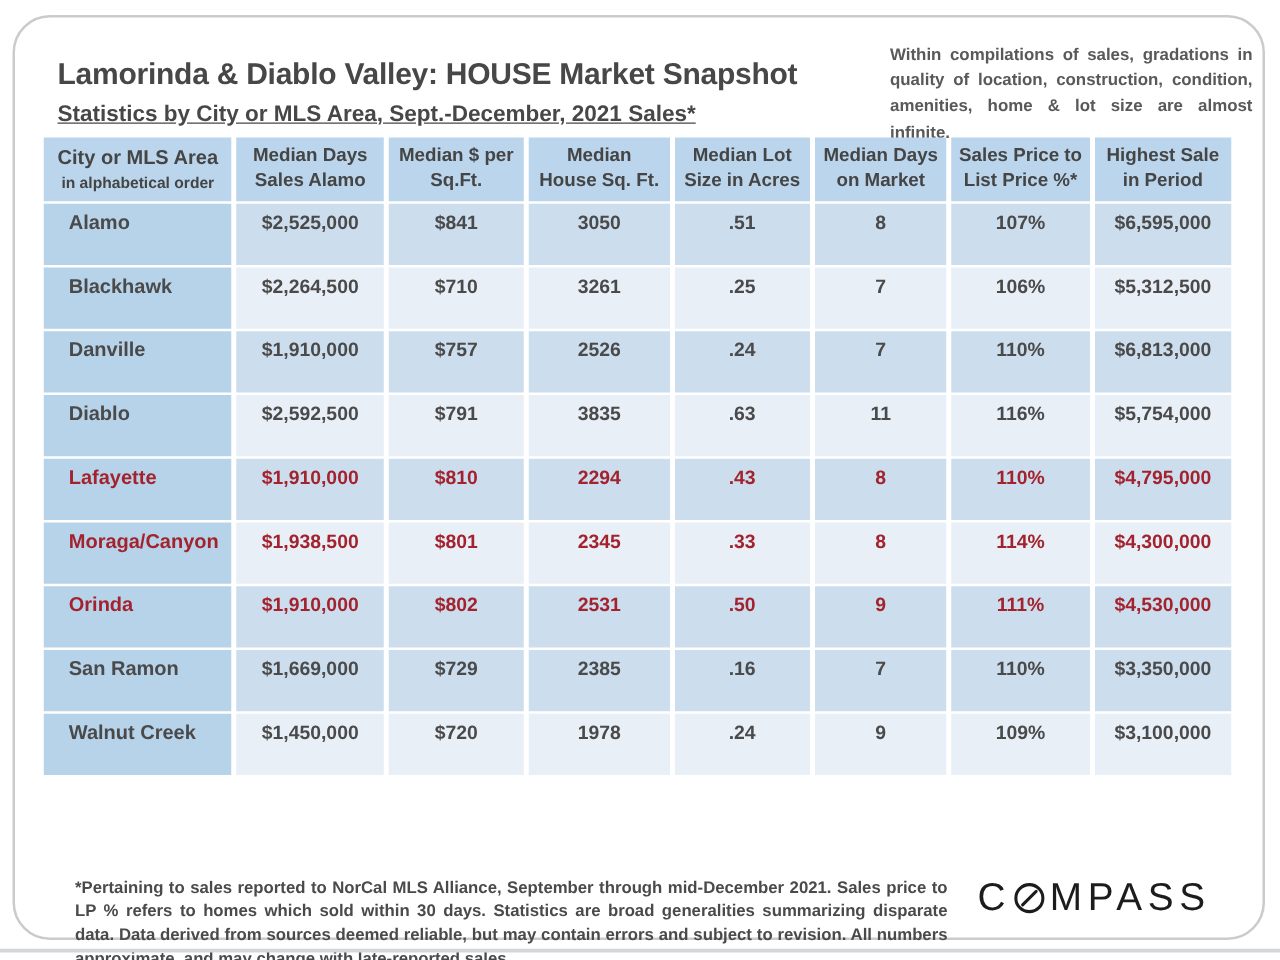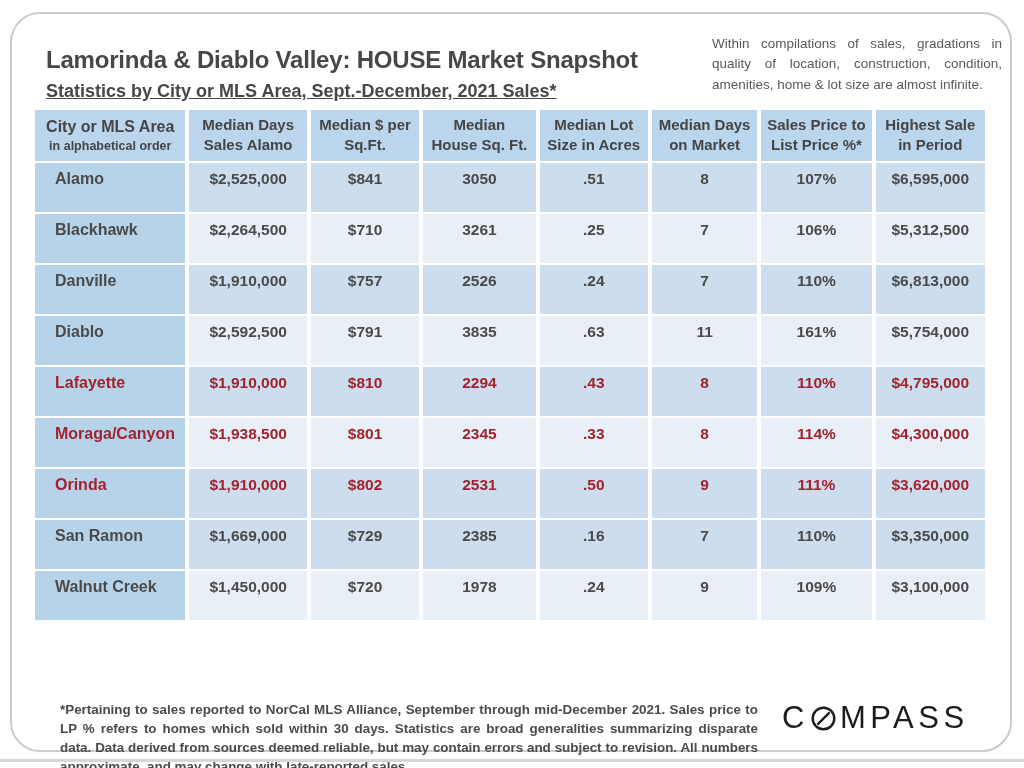--- a/index.html
+++ b/index.html
@@ -29,21 +29,21 @@
   .page-title{
     position:absolute;left:46px;top:30px;width:660px;
     font-size:24px;font-weight:bold;color:var(--title-gray);letter-spacing:-0.2px;
   }
   .page-subtitle{
     position:absolute;left:46px;top:66px;width:660px;
     font-size:18px;font-weight:bold;color:var(--title-gray);text-decoration:underline;
   }
   .note{
     position:absolute;left:712px;top:20px;width:290px;
-    font-size:13.5px;font-weight:normal;color:var(--note-gray);
+    font-size:13.5px;font-weight:bold;color:var(--note-gray);
     text-align:justify;line-height:1.55;
   }
   .tablewrap{position:absolute;left:31px;top:108px;width:958px;}
   table{
     border-collapse:separate;border-spacing:4px 2px;table-layout:fixed;width:958px;
   }
   th{
     background:var(--header-blue);color:#454545;font-weight:bold;
     font-size:15px;line-height:1.35;text-align:center;padding:5px 2px;height:40px;
     vertical-align:middle;
@@ -163,21 +163,21 @@
           <td>110%</td>
           <td>$6,813,000</td>
         </tr>
         <tr class="even">
           <td class="city">Diablo</td>
           <td>$2,592,500</td>
           <td>$791</td>
           <td>3835</td>
           <td>.63</td>
           <td>11</td>
-          <td>161%</td>
+          <td>116%</td>
           <td>$5,754,000</td>
         </tr>
         <tr class="odd hl">
           <td class="city">Lafayette</td>
           <td>$1,910,000</td>
           <td>$810</td>
           <td>2294</td>
           <td>.43</td>
           <td>8</td>
           <td>110%</td>
@@ -194,21 +194,21 @@
           <td>$4,300,000</td>
         </tr>
         <tr class="odd hl">
           <td class="city">Orinda</td>
           <td>$1,910,000</td>
           <td>$802</td>
           <td>2531</td>
           <td>.50</td>
           <td>9</td>
           <td>111%</td>
-          <td>$3,620,000</td>
+          <td>$4,530,000</td>
         </tr>
         <tr class="odd">
           <td class="city">San Ramon</td>
           <td>$1,669,000</td>
           <td>$729</td>
           <td>2385</td>
           <td>.16</td>
           <td>7</td>
           <td>110%</td>
           <td>$3,350,000</td>

